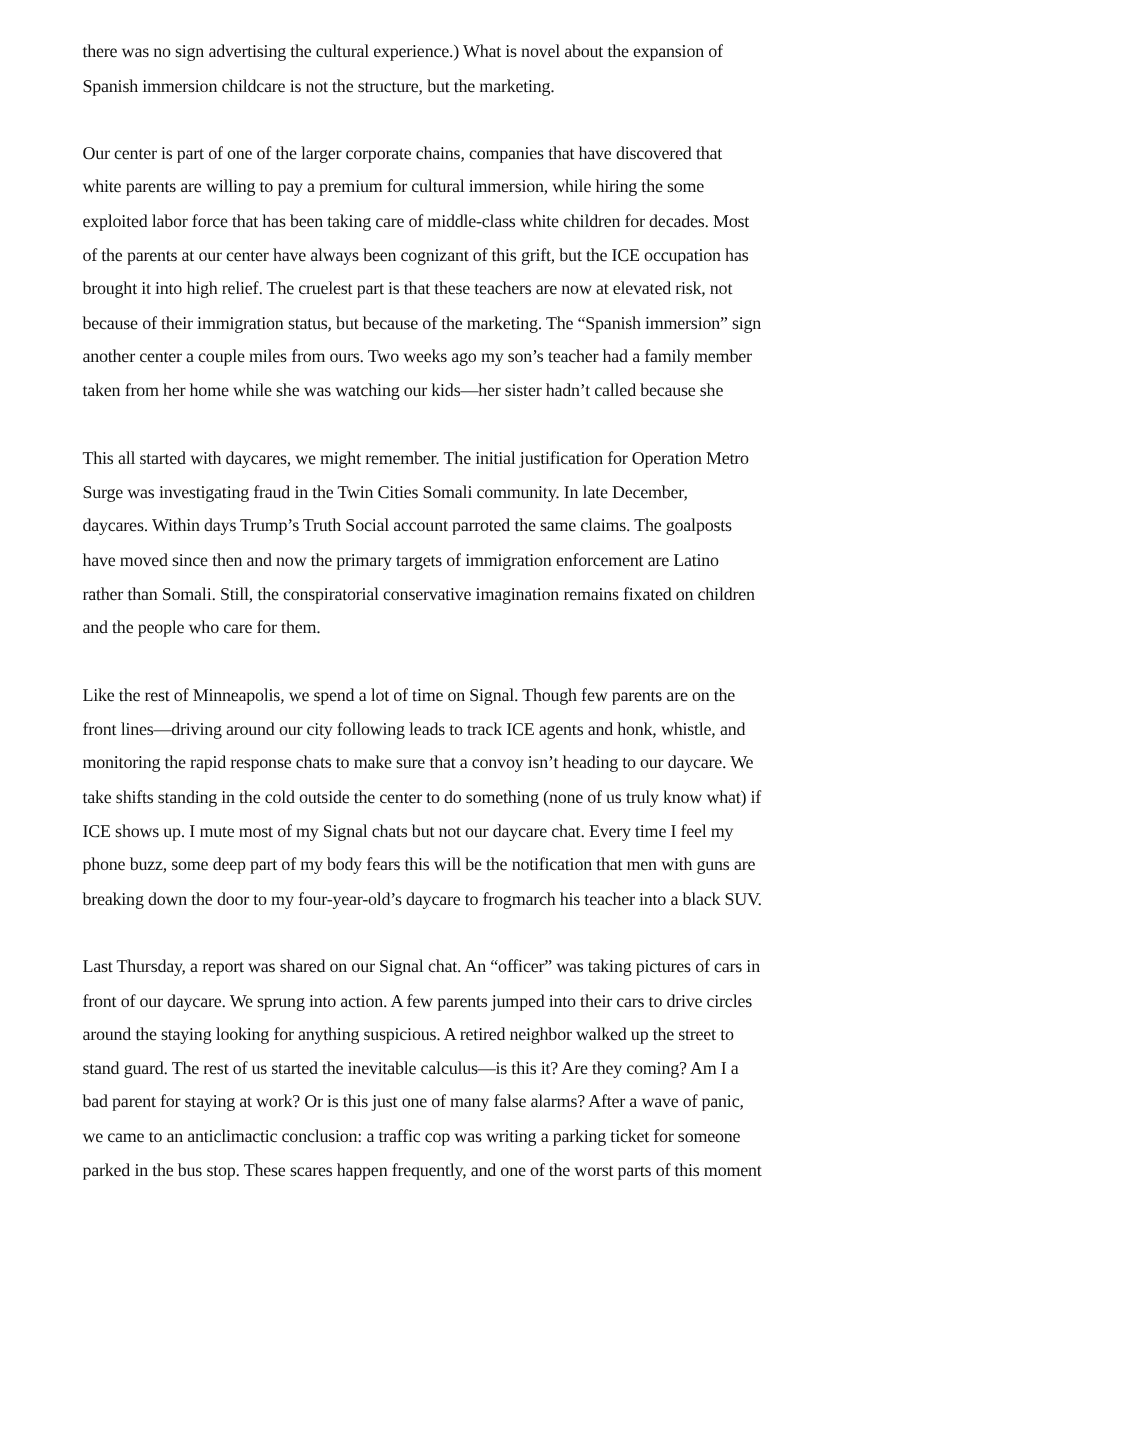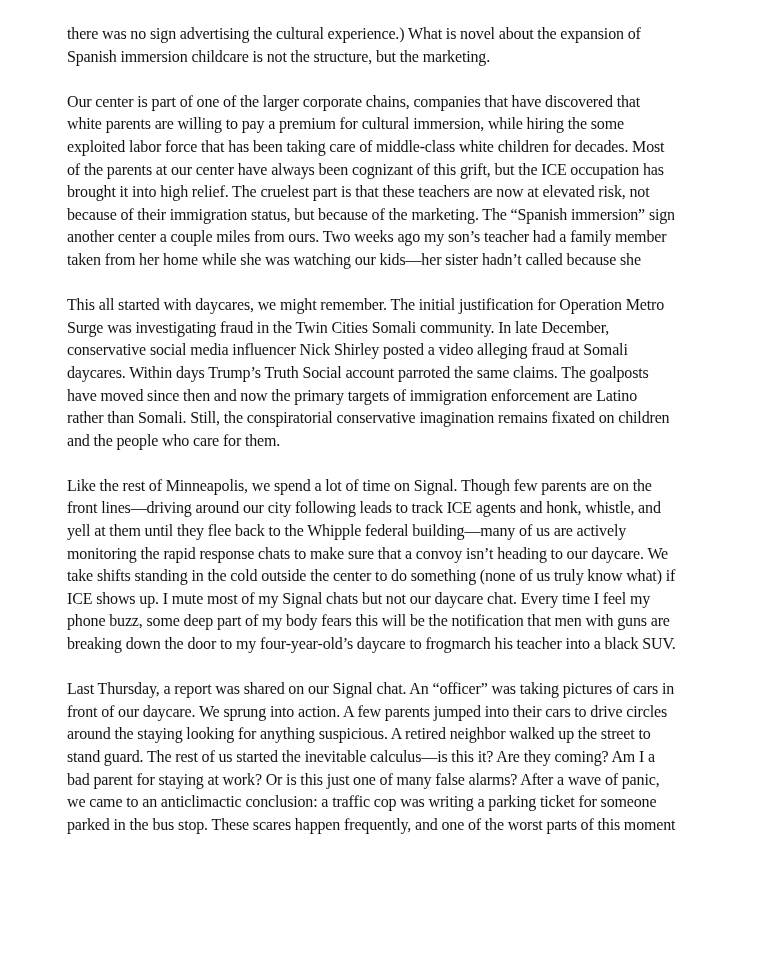--- a/index.html
+++ b/index.html
@@ -12,26 +12,25 @@
       height: 956px;
       overflow: hidden;
       position: relative;
     }
     .doc {
       position: absolute;
       left: 55px;
       top: 23px;
       width: 672px;
       font-family: "Liberation Serif", "DejaVu Serif", serif;
-      font-size: 16px;
+      font-size: 12px;
       line-height: 22.6px;
       color: #111111;
       letter-spacing: -0.15px;
       word-spacing: 0px;
-      margin-left: 12px;
     }
     .para {
       margin: 0 0 22.6px 0;
       white-space: normal;
     }
     .line {
       display: block;
       white-space: nowrap;
     }
   </style>
@@ -51,31 +50,29 @@
     <span class="line">of the parents at our center have always been cognizant of this grift, but the ICE occupation has</span>
     <span class="line">brought it into high relief. The cruelest part is that these teachers are now at elevated risk, not</span>
     <span class="line">because of their immigration status, but because of the marketing. The “Spanish immersion” sign</span>
     <span class="line">another center a couple miles from ours. Two weeks ago my son’s teacher had a family member</span>
     <span class="line">taken from her home while she was watching our kids—her sister hadn’t called because she</span>
   </p>
 
   <p class="para">
     <span class="line">This all started with daycares, we might remember. The initial justification for Operation Metro</span>
     <span class="line">Surge was investigating fraud in the Twin Cities Somali community. In late December,</span>
-    <span class="line">conservative social media influencer Nick Shirley posted a video alleging fraud at Somali</span>
     <span class="line">daycares. Within days Trump’s Truth Social account parroted the same claims. The goalposts</span>
     <span class="line">have moved since then and now the primary targets of immigration enforcement are Latino</span>
     <span class="line">rather than Somali. Still, the conspiratorial conservative imagination remains fixated on children</span>
     <span class="line">and the people who care for them.</span>
   </p>
 
   <p class="para">
     <span class="line">Like the rest of Minneapolis, we spend a lot of time on Signal. Though few parents are on the</span>
     <span class="line">front lines—driving around our city following leads to track ICE agents and honk, whistle, and</span>
-    <span class="line">yell at them until they flee back to the Whipple federal building—many of us are actively</span>
     <span class="line">monitoring the rapid response chats to make sure that a convoy isn’t heading to our daycare. We</span>
     <span class="line">take shifts standing in the cold outside the center to do something (none of us truly know what) if</span>
     <span class="line">ICE shows up. I mute most of my Signal chats but not our daycare chat. Every time I feel my</span>
     <span class="line">phone buzz, some deep part of my body fears this will be the notification that men with guns are</span>
     <span class="line">breaking down the door to my four-year-old’s daycare to frogmarch his teacher into a black SUV.</span>
   </p>
 
   <p class="para">
     <span class="line">Last Thursday, a report was shared on our Signal chat. An “officer” was taking pictures of cars in</span>
     <span class="line">front of our daycare. We sprung into action. A few parents jumped into their cars to drive circles</span>

